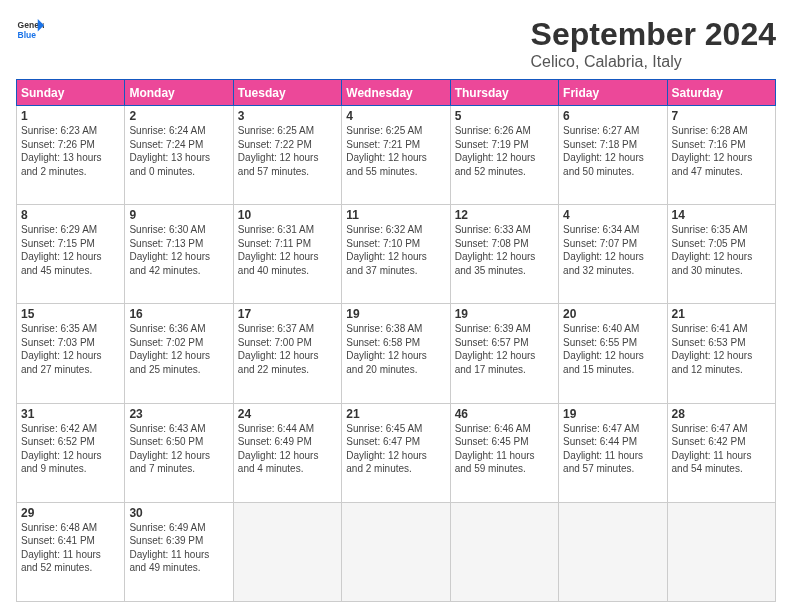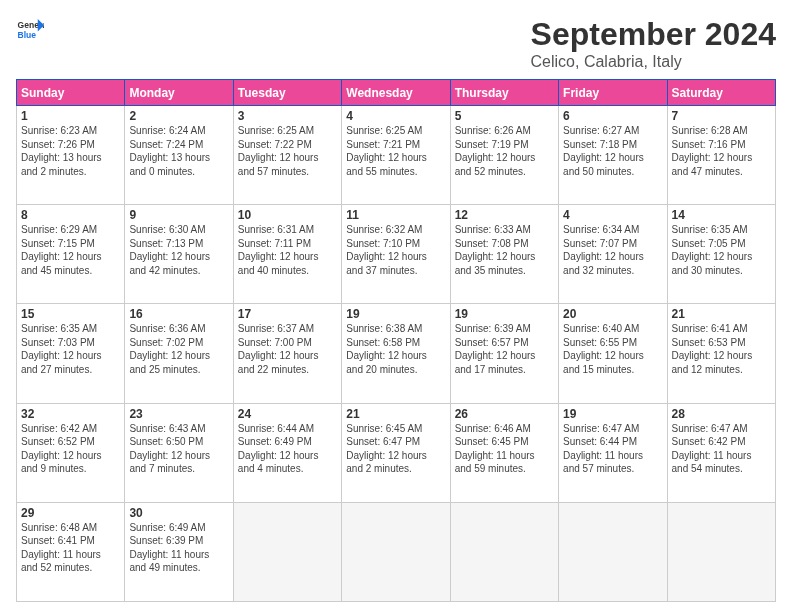--- a/index.html
+++ b/index.html
@@ -136,25 +136,25 @@
         <tr>
           <td><span class="day-num">15</span><span class="day-info">Sunrise: 6:35 AM<br>Sunset: 7:03 PM<br>Daylight: 12 hours<br>and 27 minutes.</span></td>
           <td><span class="day-num">16</span><span class="day-info">Sunrise: 6:36 AM<br>Sunset: 7:02 PM<br>Daylight: 12 hours<br>and 25 minutes.</span></td>
           <td><span class="day-num">17</span><span class="day-info">Sunrise: 6:37 AM<br>Sunset: 7:00 PM<br>Daylight: 12 hours<br>and 22 minutes.</span></td>
           <td><span class="day-num">19</span><span class="day-info">Sunrise: 6:38 AM<br>Sunset: 6:58 PM<br>Daylight: 12 hours<br>and 20 minutes.</span></td>
           <td><span class="day-num">19</span><span class="day-info">Sunrise: 6:39 AM<br>Sunset: 6:57 PM<br>Daylight: 12 hours<br>and 17 minutes.</span></td>
           <td><span class="day-num">20</span><span class="day-info">Sunrise: 6:40 AM<br>Sunset: 6:55 PM<br>Daylight: 12 hours<br>and 15 minutes.</span></td>
           <td><span class="day-num">21</span><span class="day-info">Sunrise: 6:41 AM<br>Sunset: 6:53 PM<br>Daylight: 12 hours<br>and 12 minutes.</span></td>
         </tr>
         <tr>
-          <td><span class="day-num">32</span><span class="day-info">Sunrise: 6:42 AM<br>Sunset: 6:52 PM<br>Daylight: 12 hours<br>and 9 minutes.</span></td>
+          <td><span class="day-num">31</span><span class="day-info">Sunrise: 6:42 AM<br>Sunset: 6:52 PM<br>Daylight: 12 hours<br>and 9 minutes.</span></td>
           <td><span class="day-num">23</span><span class="day-info">Sunrise: 6:43 AM<br>Sunset: 6:50 PM<br>Daylight: 12 hours<br>and 7 minutes.</span></td>
           <td><span class="day-num">24</span><span class="day-info">Sunrise: 6:44 AM<br>Sunset: 6:49 PM<br>Daylight: 12 hours<br>and 4 minutes.</span></td>
           <td><span class="day-num">21</span><span class="day-info">Sunrise: 6:45 AM<br>Sunset: 6:47 PM<br>Daylight: 12 hours<br>and 2 minutes.</span></td>
-          <td><span class="day-num">26</span><span class="day-info">Sunrise: 6:46 AM<br>Sunset: 6:45 PM<br>Daylight: 11 hours<br>and 59 minutes.</span></td>
+          <td><span class="day-num">46</span><span class="day-info">Sunrise: 6:46 AM<br>Sunset: 6:45 PM<br>Daylight: 11 hours<br>and 59 minutes.</span></td>
           <td><span class="day-num">19</span><span class="day-info">Sunrise: 6:47 AM<br>Sunset: 6:44 PM<br>Daylight: 11 hours<br>and 57 minutes.</span></td>
           <td><span class="day-num">28</span><span class="day-info">Sunrise: 6:47 AM<br>Sunset: 6:42 PM<br>Daylight: 11 hours<br>and 54 minutes.</span></td>
         </tr>
         <tr>
           <td><span class="day-num">29</span><span class="day-info">Sunrise: 6:48 AM<br>Sunset: 6:41 PM<br>Daylight: 11 hours<br>and 52 minutes.</span></td>
           <td><span class="day-num">30</span><span class="day-info">Sunrise: 6:49 AM<br>Sunset: 6:39 PM<br>Daylight: 11 hours<br>and 49 minutes.</span></td>
           <td class="empty"></td>
           <td class="empty"></td>
           <td class="empty"></td>
           <td class="empty"></td>

